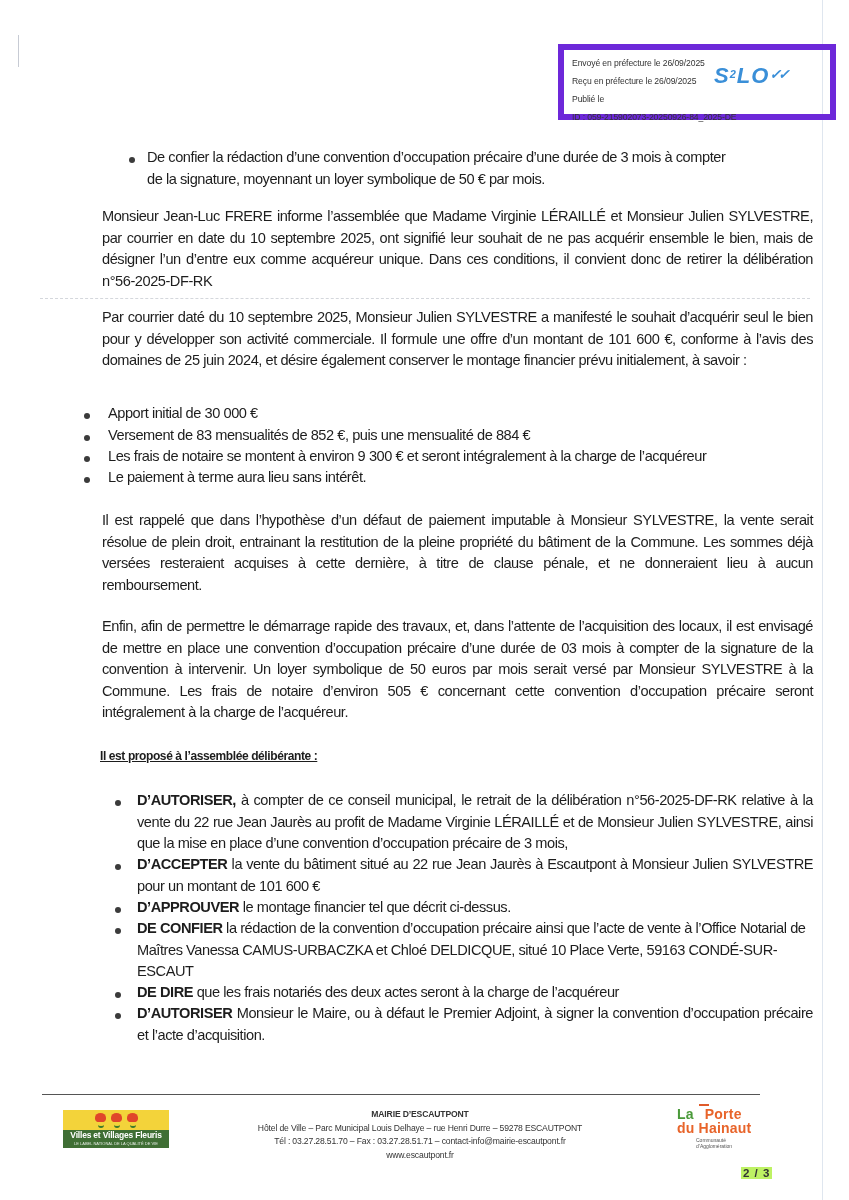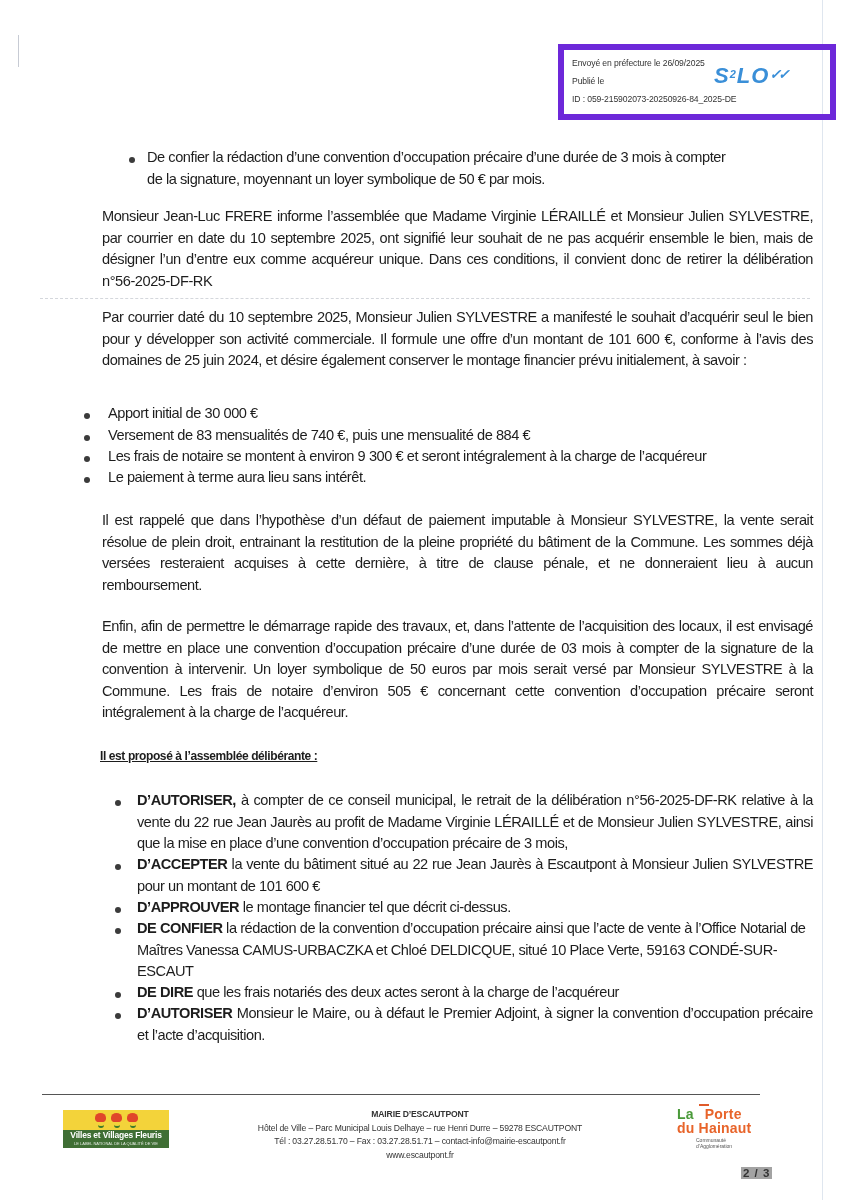--- a/index.html
+++ b/index.html
@@ -49,31 +49,32 @@
     position:absolute; left:222px; top:1108px; width:396px; text-align:center;
     font-size:8.6px; line-height:13.5px; color:#333; letter-spacing:-0.15px;
   }
   .mairie .title { font-weight:bold; }
   .lph { position:absolute; left:677px; top:1104px; }
   .lph .name { font-size:14px; font-weight:bold; line-height:14px; letter-spacing:0.2px; }
   .lph .small-red { width:10px; height:2px; background:#e05a2a; margin-left:22px; margin-bottom:1px; }
   .lph .sub { font-size:5px; line-height:6px; color:#555; margin-left:19px; margin-top:2px; }
   .pagenum {
     position:absolute; left:741px; top:1167px; font-size:11.5px; font-weight:bold; color:#333;
-    background:#a3a3a3; padding:0 2px; letter-spacing:1px;
+    background:#bef264; padding:0 2px; letter-spacing:1px;
   }
 </style>
 </head>
 <body>
 
 <div class="left-mark"></div>
 <div class="right-edge"></div>
 
 <div class="stamp">
   <div>Envoyé en préfecture le 26/09/2025</div>
+  <div>Reçu en préfecture le 26/09/2025</div>
   <div>Publié le</div>
   <div>ID : 059-215902073-20250926-84_2025-DE</div>
   <div class="s2low">
     <span>S</span><sup>2</sup><span>LO</span><span class="check">✓✓</span>
   </div>
 </div>
 
 <div class="dot" style="left:129px; top:157px;"></div>
 <div class="text" style="left:147px; top:147px; width:670px;">
   <div>De confier la rédaction d’une convention d’occupation précaire d’une durée de 3 mois à compter</div>
@@ -83,21 +84,21 @@
 <div class="text justify" style="left:102px; top:206px; width:711px;">Monsieur Jean-Luc FRERE informe l’assemblée que Madame Virginie LÉRAILLÉ et Monsieur Julien SYLVESTRE, par courrier en date du 10 septembre 2025, ont signifié leur souhait de ne pas acquérir ensemble le bien, mais de désigner l’un d’entre eux comme acquéreur unique. Dans ces conditions, il convient donc de retirer la délibération n°56-2025-DF-RK</div>
 
 <div class="dashline"></div>
 
 <div class="text justify" style="left:102px; top:307px; width:711px;">Par courrier daté du 10 septembre 2025, Monsieur Julien SYLVESTRE a manifesté le souhait d’acquérir seul le bien pour y développer son activité commerciale. Il formule une offre d’un montant de 101 600 €, conforme à l’avis des domaines de 25 juin 2024, et désire également conserver le montage financier prévu initialement, à savoir :</div>
 
 <div>
   <div class="dot" style="left:84px; top:413px;"></div>
   <div class="bullet-item" style="left:108px; top:403px;">Apport initial de 30 000 €</div>
   <div class="dot" style="left:84px; top:435px;"></div>
-  <div class="bullet-item" style="left:108px; top:425px;">Versement de 83 mensualités de 740 €, puis une mensualité de 884 €</div>
+  <div class="bullet-item" style="left:108px; top:425px;">Versement de 83 mensualités de 852 €, puis une mensualité de 884 €</div>
   <div class="dot" style="left:84px; top:456px;"></div>
   <div class="bullet-item" style="left:108px; top:446px;">Les frais de notaire se montent à environ 9 300 € et seront intégralement à la charge de l’acquéreur</div>
   <div class="dot" style="left:84px; top:477px;"></div>
   <div class="bullet-item" style="left:108px; top:467px;">Le paiement à terme aura lieu sans intérêt.</div>
 </div>
 
 <div class="text justify" style="left:102px; top:510px; width:711px;">Il est rappelé que dans l’hypothèse d’un défaut de paiement imputable à Monsieur SYLVESTRE, la vente serait résolue de plein droit, entrainant la restitution de la pleine propriété du bâtiment de la Commune. Les sommes déjà versées resteraient acquises à cette dernière, à titre de clause pénale, et ne donneraient lieu à aucun remboursement.</div>
 
 <div class="text justify" style="left:102px; top:616px; width:711px;">Enfin, afin de permettre le démarrage rapide des travaux, et, dans l’attente de l’acquisition des locaux, il est envisagé de mettre en place une convention d’occupation précaire d’une durée de 03 mois à compter de la signature de la convention à intervenir. Un loyer symbolique de 50 euros par mois serait versé par Monsieur SYLVESTRE à la Commune. Les frais de notaire d’environ 505 € concernant cette convention d’occupation précaire seront intégralement à la charge de l’acquéreur.</div>
 

